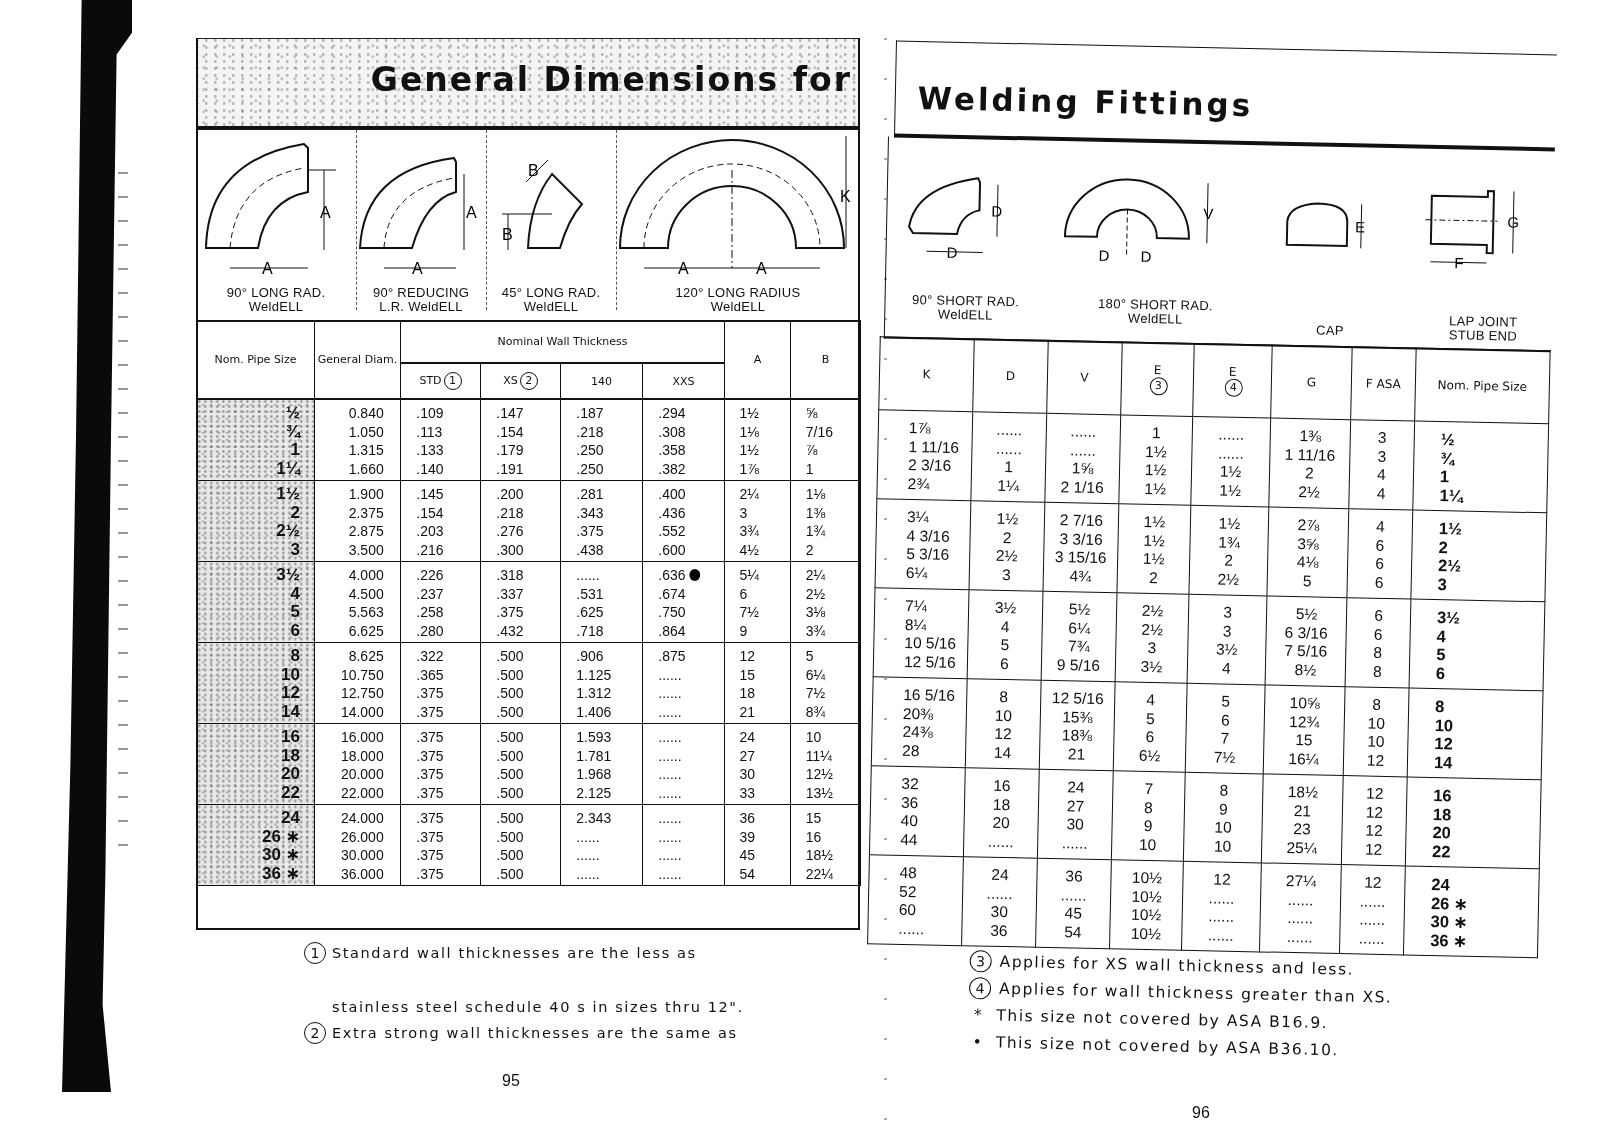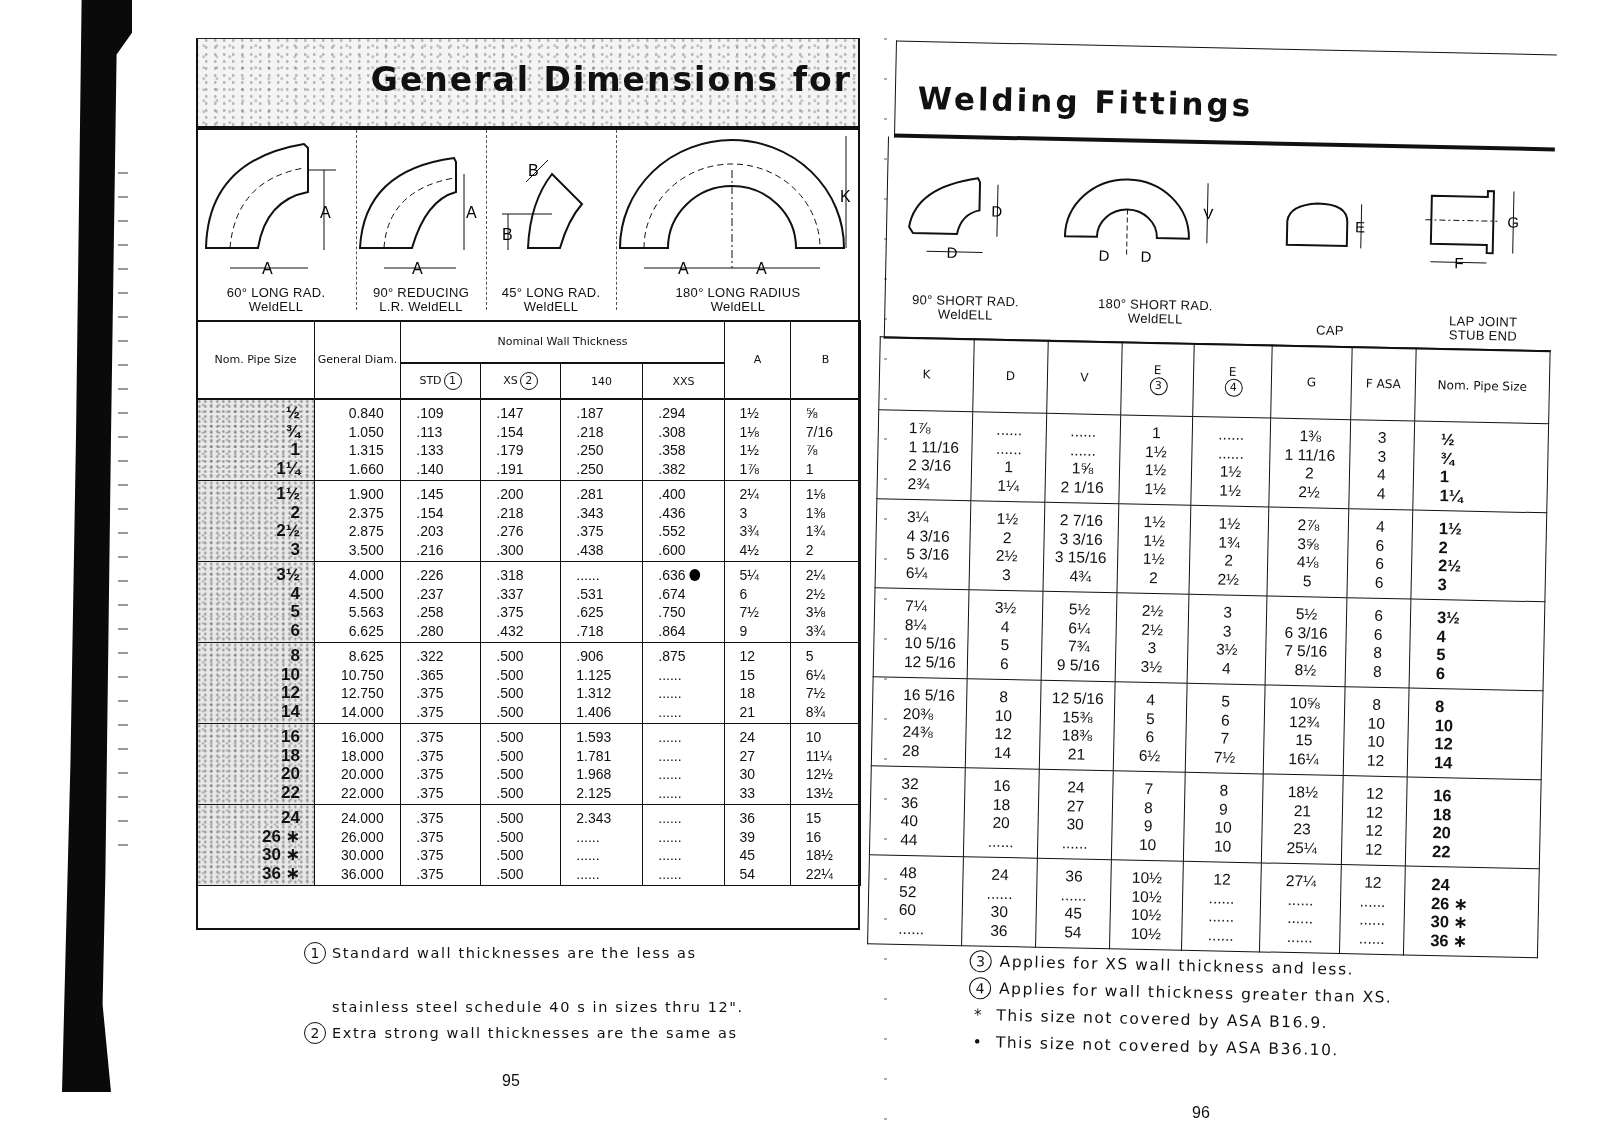--- a/index.html
+++ b/index.html
@@ -103,21 +103,21 @@
       <svg width="160" height="150" viewBox="0 0 160 150">
         <path d="M10 118 Q12 30 108 14 L112 18 L112 62 Q70 70 62 118 Z" fill="none" stroke="#111" stroke-width="2"></path>
         <path d="M34 118 Q40 50 108 38" fill="none" stroke="#111" stroke-width="1" stroke-dasharray="6 4"></path>
         <line x1="112" y1="40" x2="140" y2="40" stroke="#111" stroke-width="1"></line>
         <line x1="128" y1="40" x2="128" y2="120" stroke="#111" stroke-width="1"></line>
         <line x1="34" y1="138" x2="112" y2="138" stroke="#111" stroke-width="1"></line>
         <text x="124" y="88" font-size="16" font-family="Liberation Sans, sans-serif">A</text>
         <text x="66" y="144" font-size="16" font-family="Liberation Sans, sans-serif">A</text>
       </svg>
       <div class="diag-label">
-        <div>60° LONG RAD.</div>
+        <div>90° LONG RAD.</div>
         <div>WeldELL</div>
       </div>
     </div>
     <div class="sep-dash" style="left:160px;"></div>
 
     <div class="diag" style="left:160px;width:130px;">
       <svg width="130" height="150" viewBox="0 0 130 150">
         <path d="M4 118 Q8 40 98 28 L100 32 L100 62 Q70 70 56 118 Z" fill="none" stroke="#111" stroke-width="2"></path>
         <path d="M28 118 Q32 60 98 48" fill="none" stroke="#111" stroke-width="1" stroke-dasharray="6 4"></path>
         <line x1="108" y1="44" x2="108" y2="120" stroke="#111" stroke-width="1"></line>
@@ -153,21 +153,21 @@
         <path d="M4 118 A112 108 0 0 1 228 118 L180 118 A64 62 0 0 0 52 118 Z" fill="none" stroke="#111" stroke-width="2"></path>
         <path d="M28 118 A88 84 0 0 1 204 118" fill="none" stroke="#111" stroke-width="1" stroke-dasharray="6 4"></path>
         <line x1="116" y1="40" x2="116" y2="138" stroke="#111" stroke-width="1" stroke-dasharray="8 3 2 3"></line>
         <line x1="230" y1="6" x2="230" y2="118" stroke="#111" stroke-width="1"></line>
         <line x1="28" y1="138" x2="204" y2="138" stroke="#111" stroke-width="1"></line>
         <text x="224" y="72" font-size="16" font-family="Liberation Sans, sans-serif">K</text>
         <text x="62" y="144" font-size="16" font-family="Liberation Sans, sans-serif">A</text>
         <text x="140" y="144" font-size="16" font-family="Liberation Sans, sans-serif">A</text>
       </svg>
       <div class="diag-label">
-        <div>180° LONG RADIUS</div>
+        <div>120° LONG RADIUS</div>
         <div>WeldELL</div>
       </div>
     </div>
   </div>
 
   <table class="dims">
     <colgroup>
       <col style="width:118px">
         <col style="width:86px">
         <col style="width:80px">

